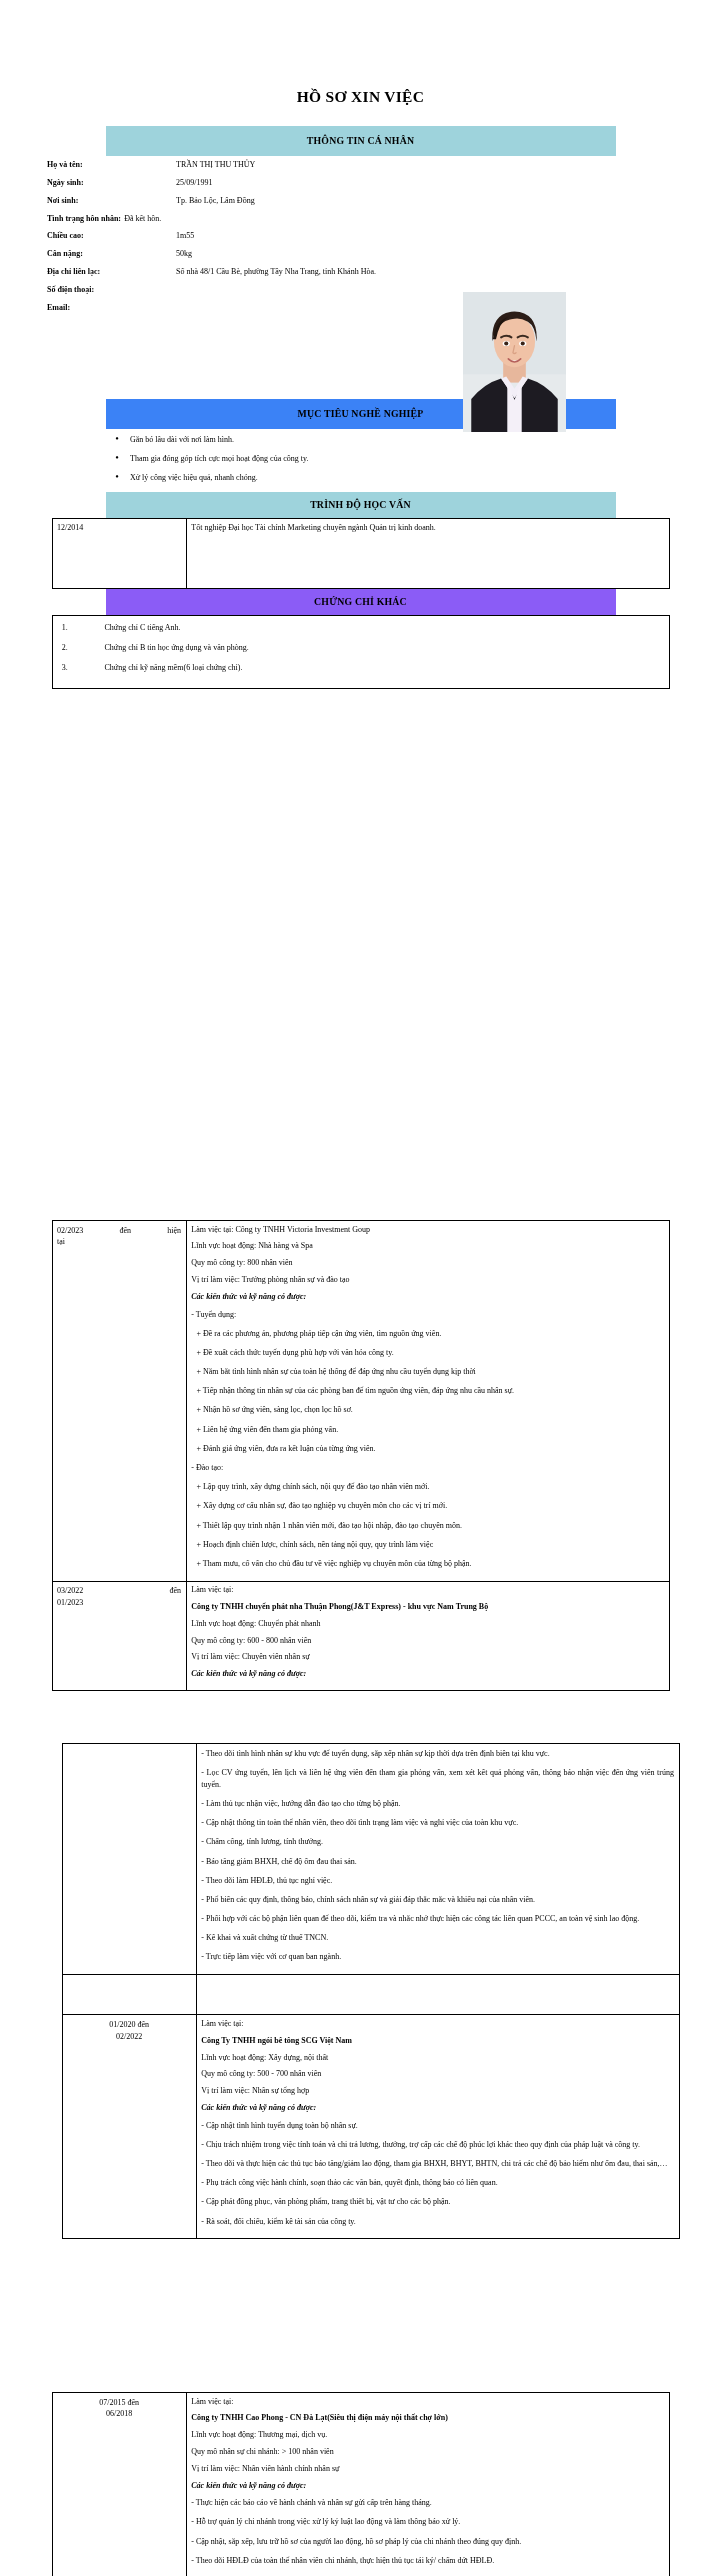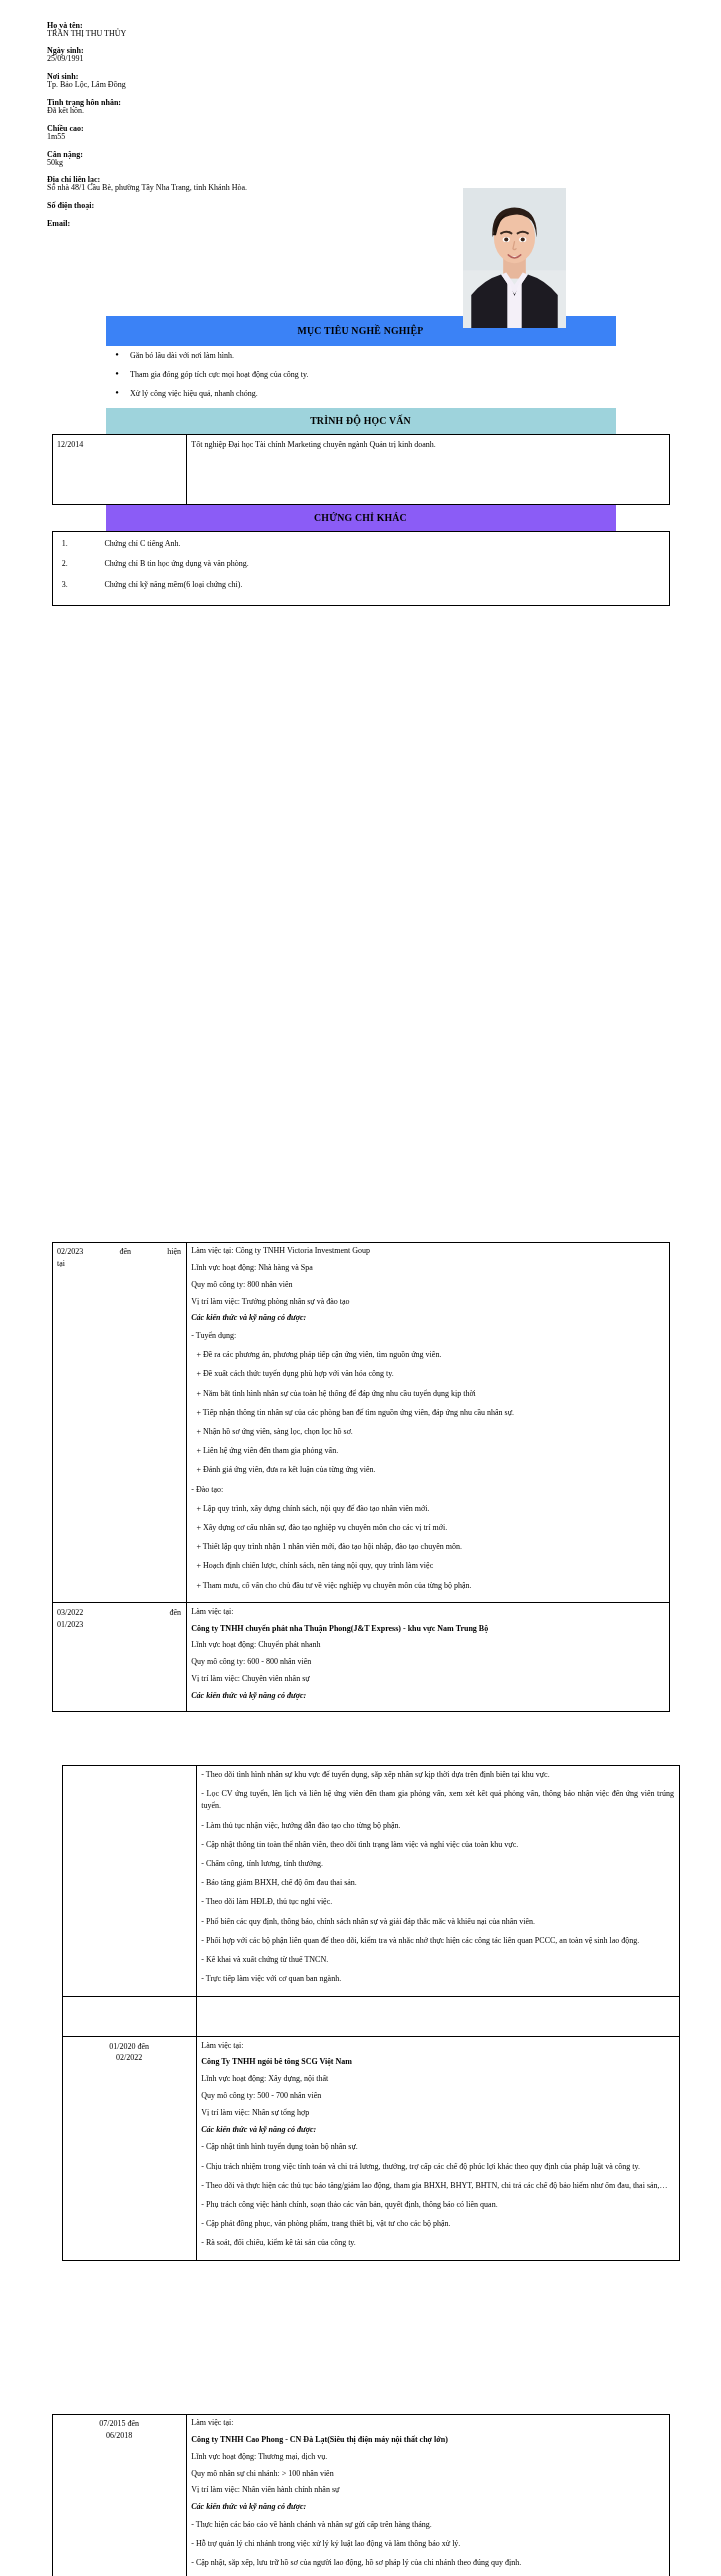--- a/index.html
+++ b/index.html
@@ -55,21 +55,20 @@
     margin-top: 5.2px;
     padding-left: 47px;
     width: 407px;
     font-size: 8px;
     line-height: 1;
   }
   .info-row {
     display: flex;
     margin-bottom: 9.8px;
     align-items: flex-start;
-    flex-direction: column;
   }
   .info-label {
     font-weight: bold;
     white-space: nowrap;
   }
   .info-label.w { width: 129px; }
   .info-value { flex: 1; text-align: justify; }
   .info-row.inline .info-label { width: auto; margin-right: 3.1px; }
 
   .photo {
@@ -167,22 +166,24 @@
   .spacer-row td { height: 32px; }
   .top-pad-2 { height: 159px; }
   .top-pad-3 { height: 33px; }
   .top-pad-4 { height: 33px; }
 </style>
 </head>
 <body>
 
 <div class="page" id="page-1">
 
+  <div class="doc-title">HỒ SƠ XIN VIỆC</div>
 
   <div class="band-wrap" style="margin-top:21.6px;">
+    <div class="band" style="background: rgb(158, 211, 220);">THÔNG TIN CÁ NHÂN</div>
 
     <div class="photo">
       <svg viewBox="0 0 200 272" xmlns="http://www.w3.org/2000/svg">
         <rect x="0" y="0" width="200" height="272" fill="#e6eaec"></rect>
         <rect x="0" y="0" width="200" height="160" fill="#dfe5e8"></rect>
 
         <rect x="78" y="132" width="44" height="44" fill="#e7b79c"></rect>
 
         <path d="M16 272 L16 208 Q40 178 74 168 L100 206 L126 168 Q160 178 184 208 L184 272 Z" fill="#1d1b22"></path>
 

